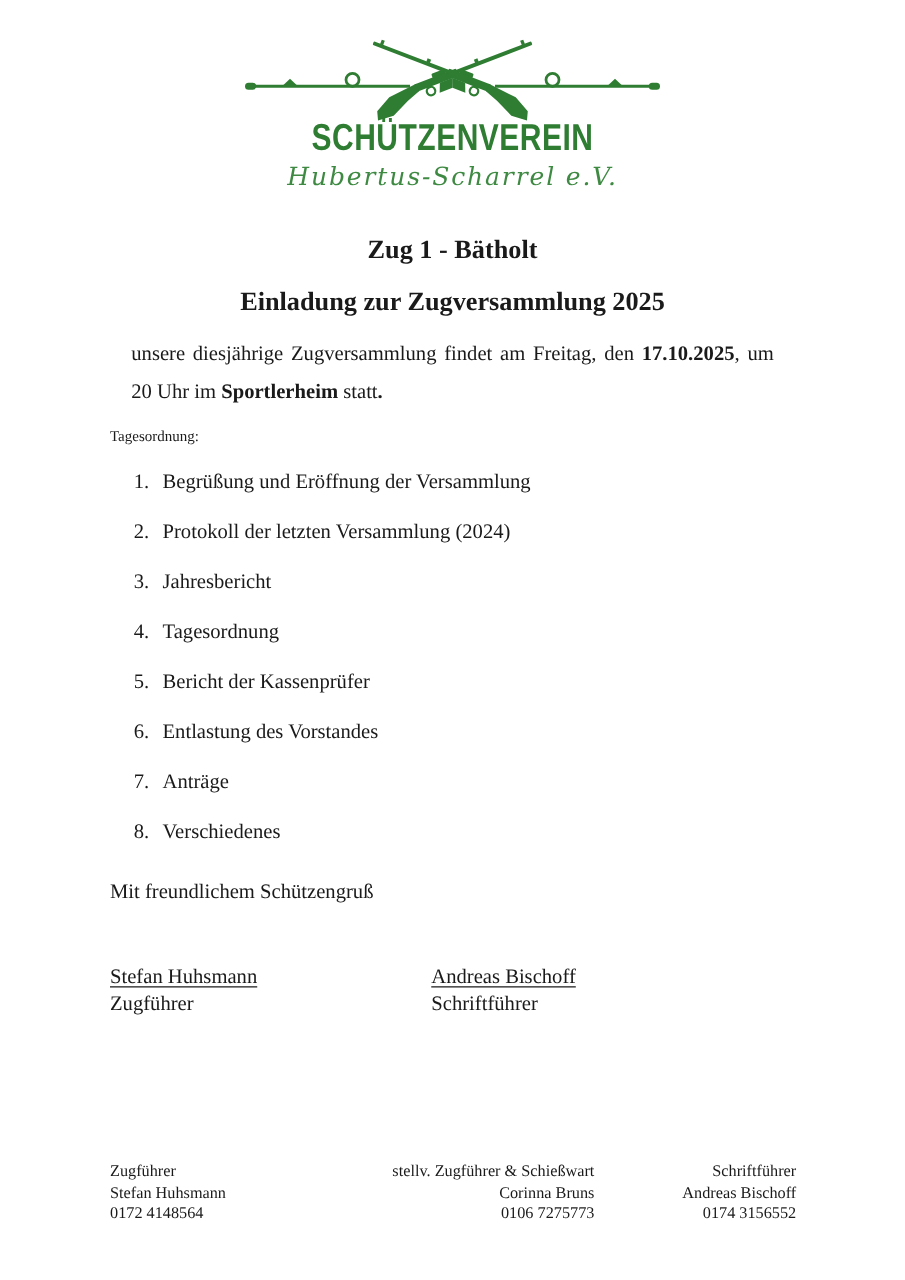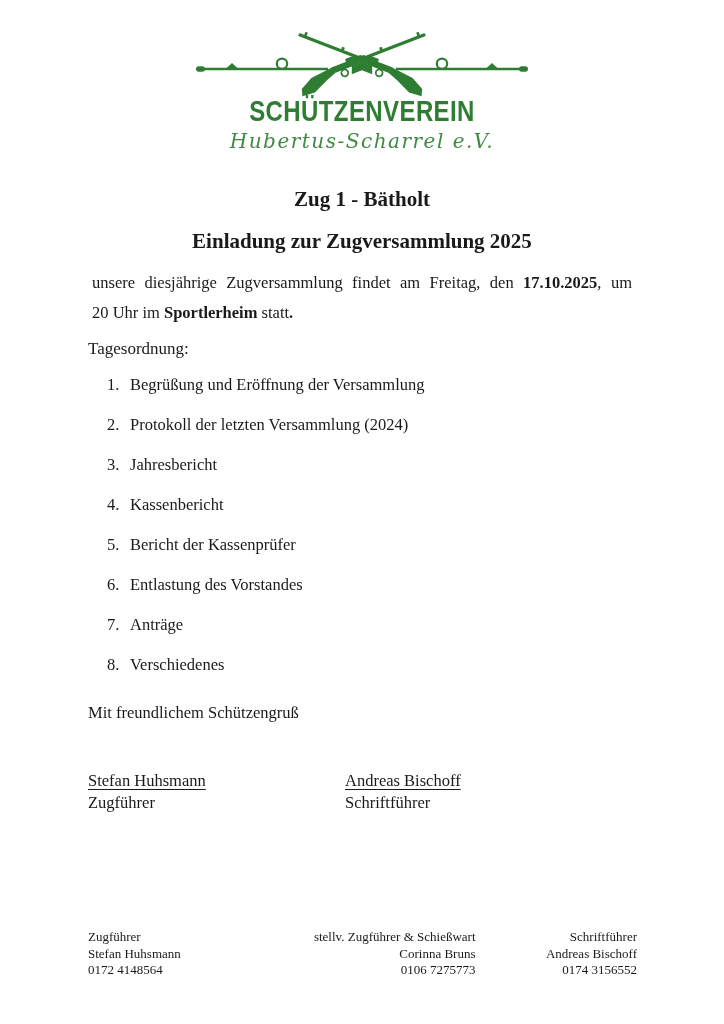--- a/index.html
+++ b/index.html
@@ -38,24 +38,24 @@
   .doc-title{
     margin:32px 12px 0;
     text-align:center;
     font-size:21px;line-height:26px;
     font-weight:700;
   }
   .doc-title.second{margin-top:16px;}
   
   .content{margin:0 88px;}
   .salutation{margin:46px 0 0;font-size:16.5px;line-height:22px;}
-  .para{margin:14px 4px 0;font-size:16.5px;}
+  .para{margin:14px 17px 0;font-size:16.5px;}
   .para-line1{text-align:justify;text-align-last:justify;line-height:30px;}
   .para-line2{line-height:30px;}
-  .agenda-label{margin:10px 0 0;font-size:17px;line-height:22px;}
+  .agenda-label{margin:10px 0 0;font-size:12px;line-height:22px;}
   .agenda{margin:14px 0 0 19px;padding:0;}
   .agenda-row{display:flex;height:40px;align-items:flex-start;font-size:16.5px;line-height:22px;}
   .agenda-num{width:23px;flex:none;}
   .closing{margin:8px 0 0;font-size:16.5px;line-height:22px;}
   
   .sig-row{display:flex;margin-top:46px;font-size:16.5px;}
   .sig-col{width:257px;}
   .sig-name{text-decoration:underline;text-underline-offset:3px;line-height:22px;}
   .sig-role{line-height:22px;}
   
@@ -130,21 +130,21 @@
       <div class="agenda-row">
           <span class="agenda-num">2.</span>
           <span>Protokoll der letzten Versammlung (2024)</span>
         </div>
       <div class="agenda-row">
           <span class="agenda-num">3.</span>
           <span>Jahresbericht</span>
         </div>
       <div class="agenda-row">
           <span class="agenda-num">4.</span>
-          <span>Kassenbericht</span>
+          <span>Tagesordnung</span>
         </div>
       <div class="agenda-row">
           <span class="agenda-num">5.</span>
           <span>Bericht der Kassenprüfer</span>
         </div>
       <div class="agenda-row">
           <span class="agenda-num">6.</span>
           <span>Entlastung des Vorstandes</span>
         </div>
       <div class="agenda-row">

